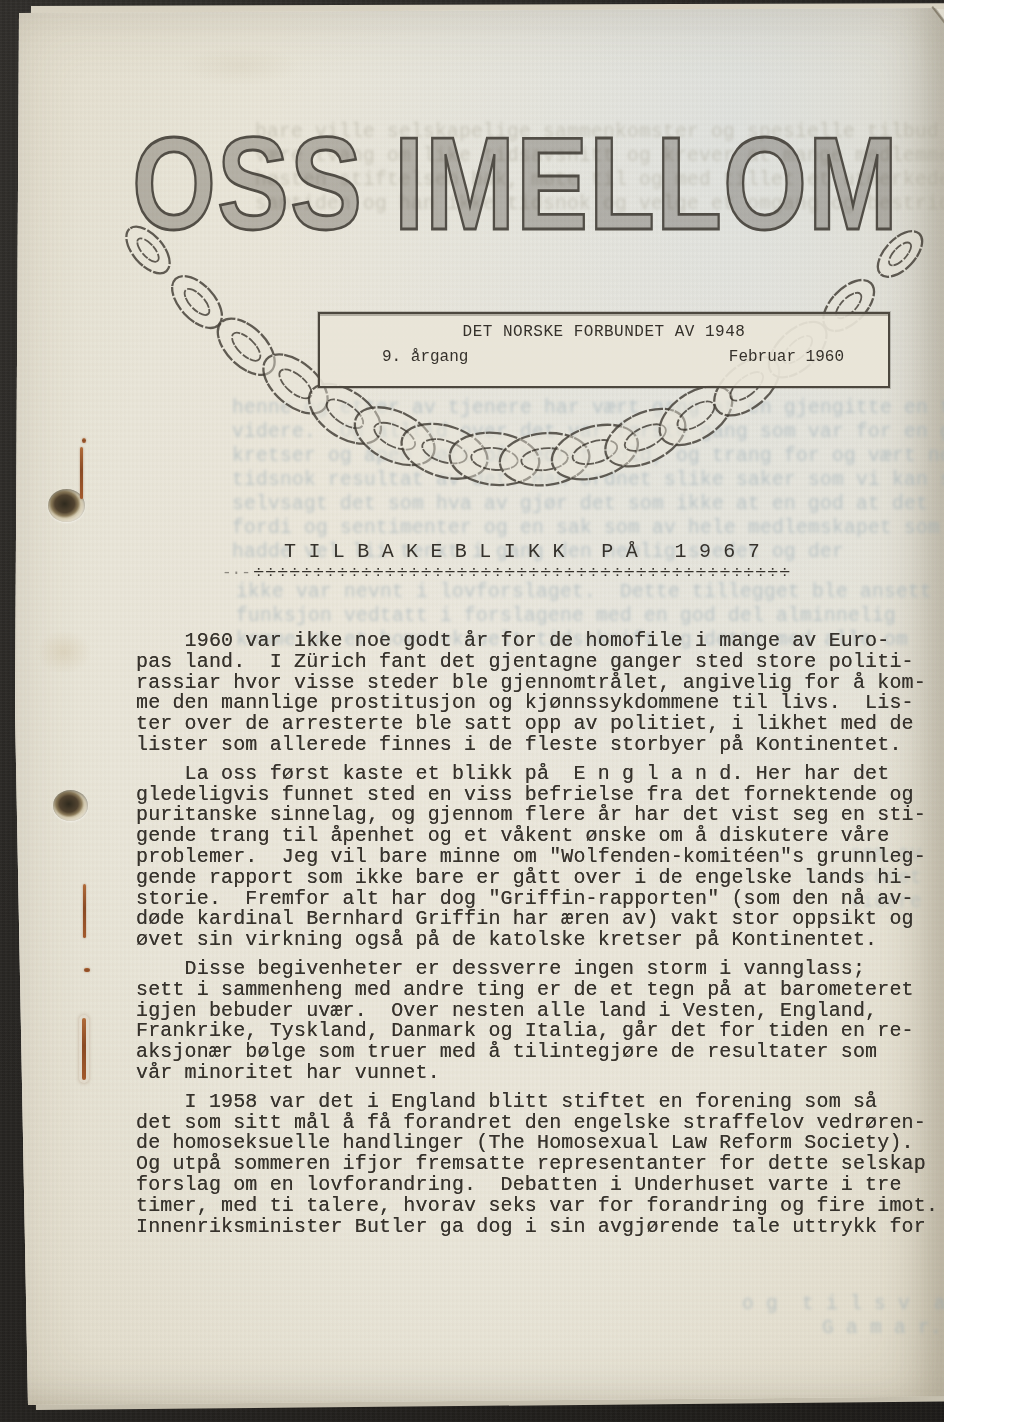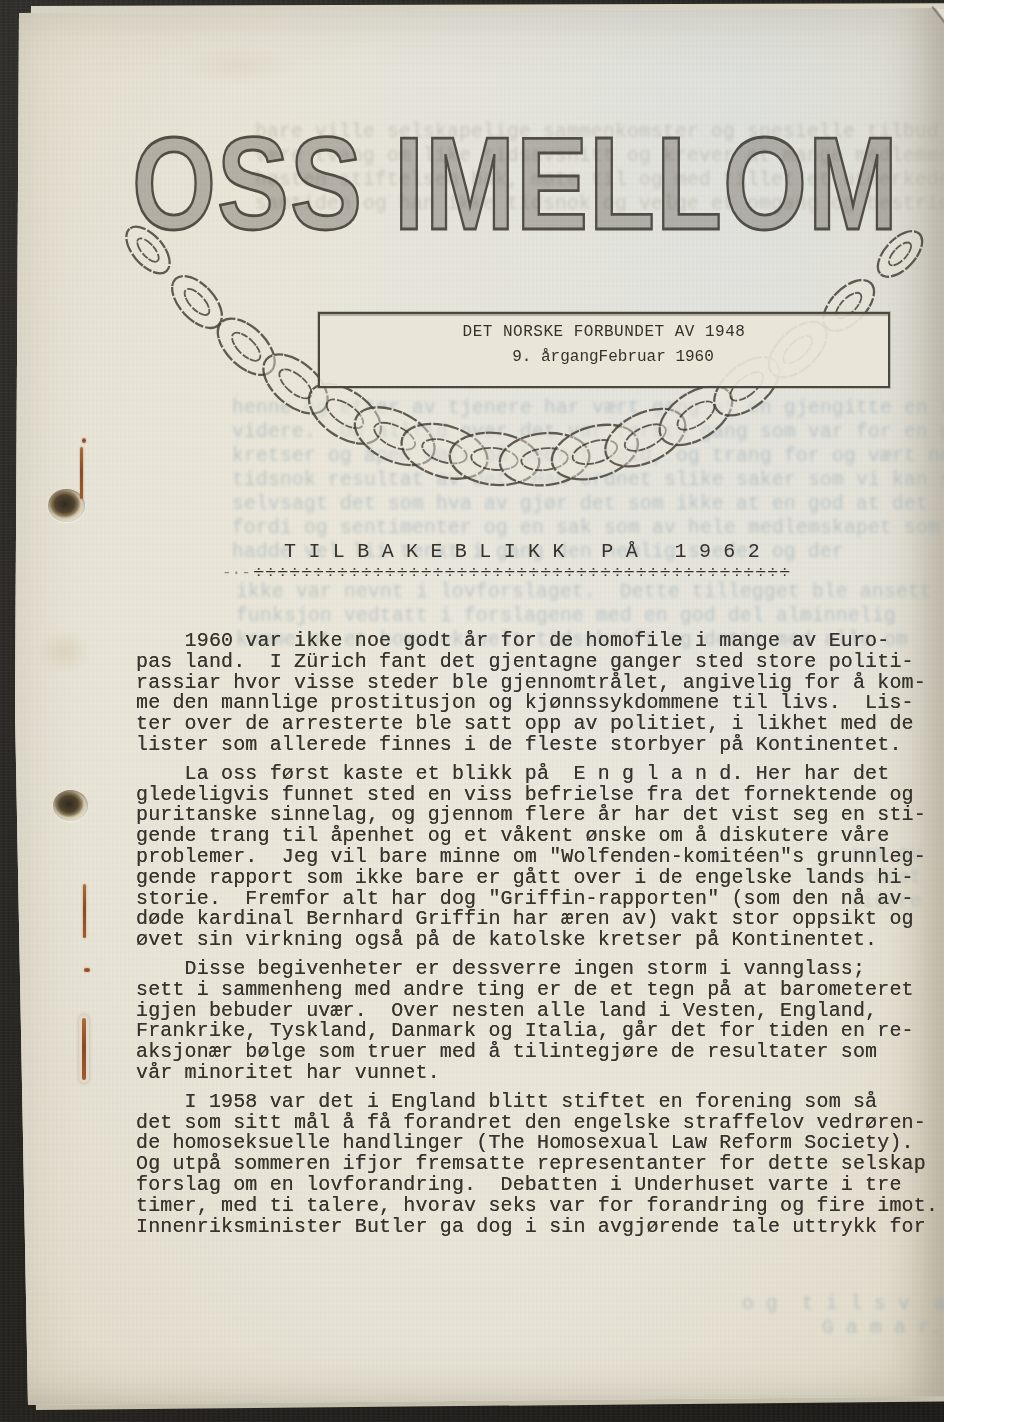--- a/index.html
+++ b/index.html
@@ -74,21 +74,21 @@
     white-space:nowrap;opacity:.88;
   }
   
   #org-box{
     position:absolute;left:318px;top:288px;width:568px;height:72px;z-index:6;
     border:2px solid #4c473e;background:rgba(233,229,216,.92);
     box-shadow:0 0 0 1px rgba(76,71,62,.25), inset 0 2px 0 rgba(76,71,62,.35);
     color:#35312b;font-size:16px;margin-top:24px;
   }
   #org-box .box-line1{margin-top:9px;text-align:center;letter-spacing:.5px;}
-  #org-box .box-line2{display:flex;justify-content:center;margin-top:7px;padding:0 44px 0 62px;}
+  #org-box .box-line2{display:flex;justify-content:space-between;margin-top:7px;padding:0 44px 0 62px;}
   
   #heading-wrap{position:absolute;left:136px;top:540px;width:772px;z-index:6;color:#35312b;text-align:center;}
   #section-heading{font-size:20px;letter-spacing:.2px;white-space:pre;}
   #heading-rule{font-size:19px;line-height:18px;letter-spacing:.55px;white-space:pre;margin-top:1px;}
   #rule-lead{position:absolute;left:86px;top:24px;opacity:.5;font-size:16px;}
   
   #body-text{position:absolute;left:136px;top:631px;width:790px;z-index:6;color:#36322c;}
   .para{
     white-space:pre;font-size:20px;line-height:20.8px;margin:0 0 8px 0;
     text-shadow:0 0 .5px rgba(54,50,44,.75);letter-spacing:.15px;
@@ -214,21 +214,21 @@
 
   <div id="org-box">
     <div class="box-line1">DET NORSKE FORBUNDET AV 1948</div>
     <div class="box-line2">
       <span>9. årgang</span>
       <span>Februar 1960</span>
     </div>
   </div>
 
   <div id="heading-wrap">
-    <div id="section-heading">T I L B A K E B L I K K   P Å   1 9 6 2</div>
+    <div id="section-heading">T I L B A K E B L I K K   P Å   1 9 6 7</div>
     <div id="heading-rule">÷÷÷÷÷÷÷÷÷÷÷÷÷÷÷÷÷÷÷÷÷÷÷÷÷÷÷÷÷÷÷÷÷÷÷÷÷÷÷÷÷÷÷÷÷</div>
     <div id="rule-lead">-·-</div>
   </div>
 
   <div id="body-text">
     <div class="para">    1960 var ikke noe godt år for de homofile i mange av Euro-
 pas land.  I Zürich fant det gjentagne ganger sted store politi-
 rassiar hvor visse steder ble gjennomtrålet, angivelig for å kom-
 me den mannlige prostitusjon og kjønnssykdommene til livs.  Lis-
 ter over de arresterte ble satt opp av politiet, i likhet med de

